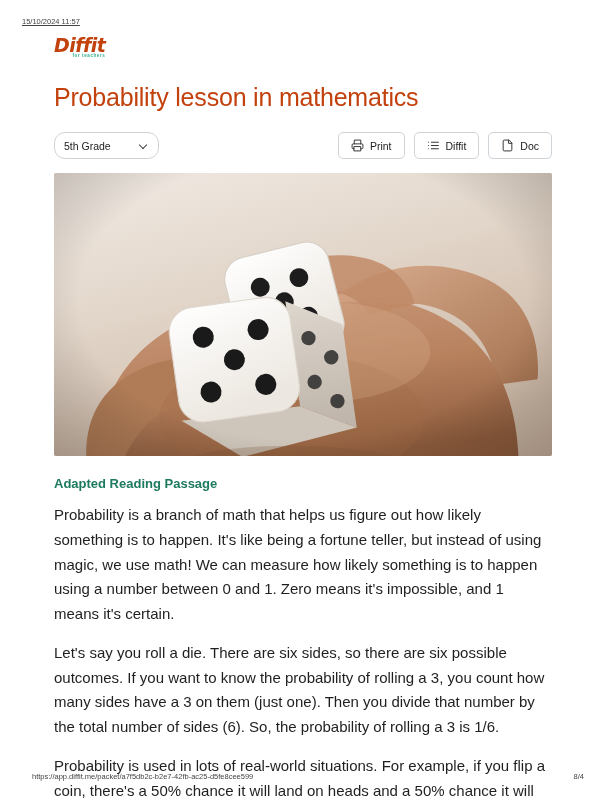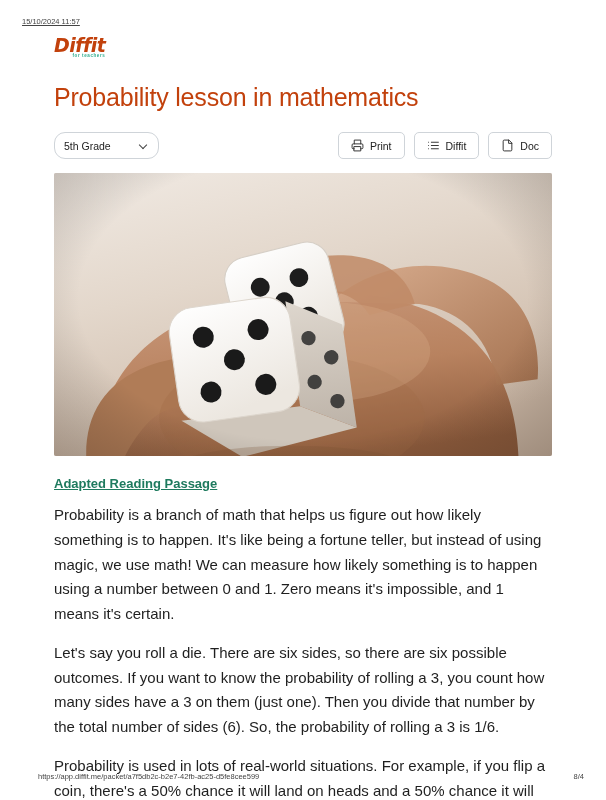--- a/index.html
+++ b/index.html
@@ -43,21 +43,21 @@
     position: absolute;
     bottom: 14px;
     left: 0;
     right: 0;
     height: 14px;
     font-size: 7.5px;
     color: #444;
   }
   .print-footer .pf-left {
     position: absolute;
-    left: 38px;
+    left: 32px;
   }
   .print-footer .pf-right {
     position: absolute;
     right: 22px;
   }
 
   
   .page {
     position: absolute;
     top: 30px;
@@ -169,21 +169,20 @@
     background: #d9cfc6;
   }
   .hero-svg { display:block; width:100%; height:100%; }
 
   
   .section-title {
     font-size: 13px;
     font-weight: bold;
     color: #1e7a5e;
     margin: 20px 0 12px 0;
-    text-decoration: underline;
   }
   p.body-text {
     font-size: 15px;
     line-height: 1.65;
     color: #1f1f1f;
     margin: 0 0 14px 0;
     text-align: left;
   }
   p.body-text:last-child { margin-bottom: 12px; }
 </style>

